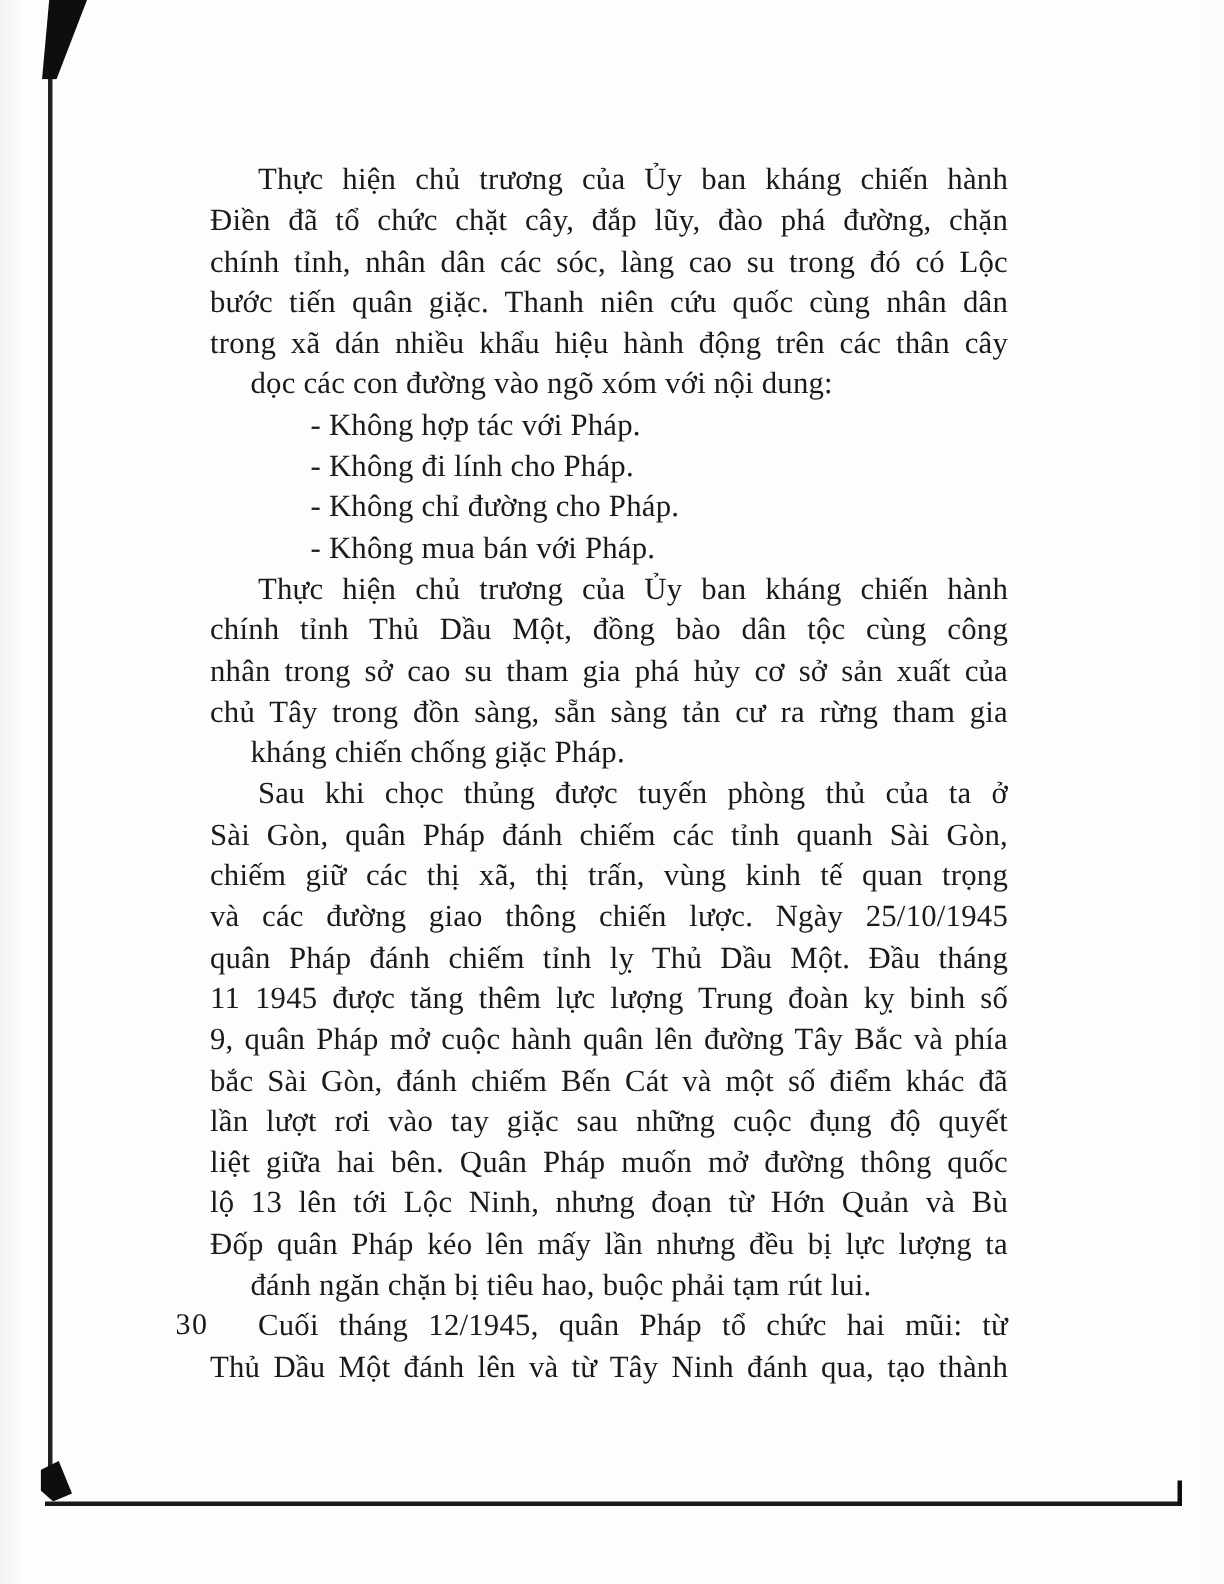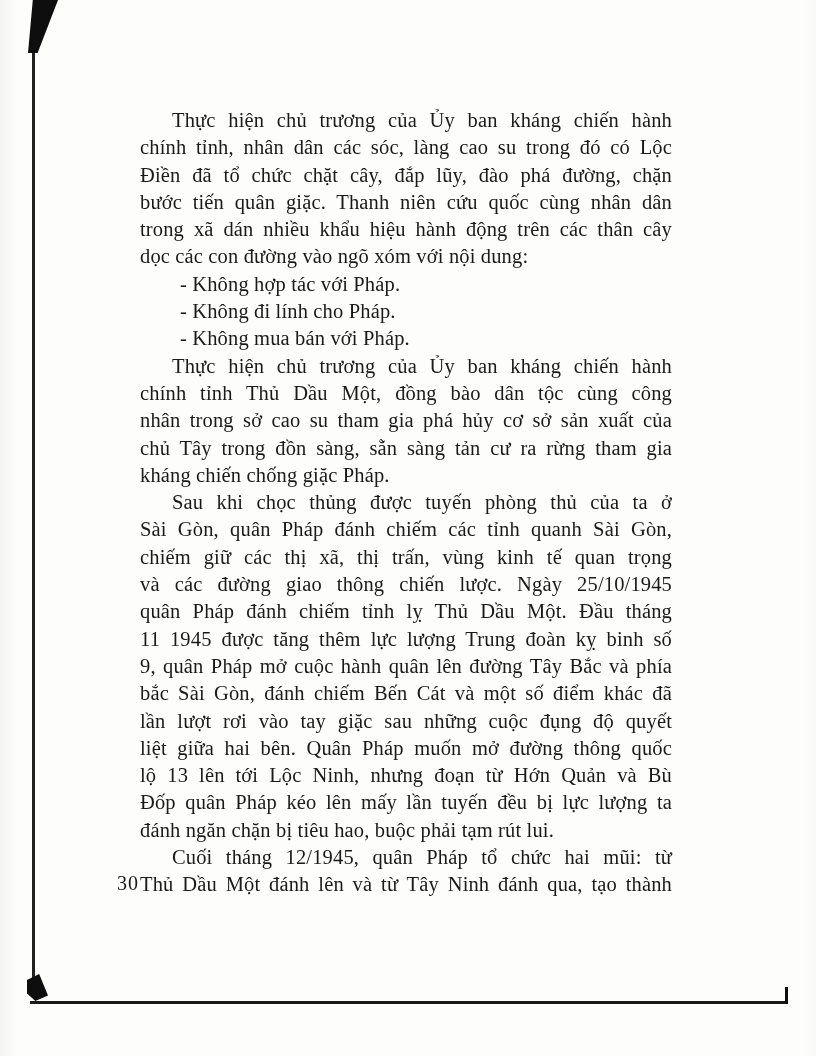--- a/index.html
+++ b/index.html
@@ -17,21 +17,21 @@
     position:absolute;left:140px;top:107px;width:532px;
     color:#1a1a1a;
     font-size:20.5px;line-height:27.3px;
     letter-spacing:0.15px;
   }
   .ln{
     height:27.3px;
     text-align:justify;
     text-align-last:justify;
   }
-  .ln.end{text-align:left;text-align-last:left;}
+  .ln.end{text-align:left;text-align-last:left;margin-left:27px;}
   .ln.ind{text-indent:32px;}
   .ln.li{text-indent:40px;}
   
   .pagenum{
     position:absolute;left:117px;top:870px;
     color:#1a1a1a;font-size:20px;line-height:26px;letter-spacing:1px;
   }
   
   .mark{position:absolute;background:#0e0e0e;}
   .mark-corner{
@@ -52,45 +52,46 @@
 <div id="page">
 
   <div class="mark mark-corner"></div>
   <div class="mark mark-left-line"></div>
   <div class="mark mark-bottom-blob"></div>
   <div class="mark mark-bottom-line"></div>
   <div class="mark mark-right-tick"></div>
 
   <div class="doc">
     <div class="ln ind">Thực hiện chủ trương của Ủy ban kháng chiến hành</div>
+    <div class="ln">Điền đã tổ chức chặt cây, đắp lũy, đào phá đường, chặn</div>
     <div class="ln">chính tỉnh, nhân dân các sóc, làng cao su trong đó có Lộc</div>
-    <div class="ln">Điền đã tổ chức chặt cây, đắp lũy, đào phá đường, chặn</div>
     <div class="ln">bước tiến quân giặc. Thanh niên cứu quốc cùng nhân dân</div>
     <div class="ln">trong xã dán nhiều khẩu hiệu hành động trên các thân cây</div>
     <div class="ln end">dọc các con đường vào ngõ xóm với nội dung:</div>
     <div class="ln li end">- Không hợp tác với Pháp.</div>
     <div class="ln li end">- Không đi lính cho Pháp.</div>
+    <div class="ln li end">- Không chỉ đường cho Pháp.</div>
     <div class="ln li end">- Không mua bán với Pháp.</div>
     <div class="ln ind">Thực hiện chủ trương của Ủy ban kháng chiến hành</div>
     <div class="ln">chính tỉnh Thủ Dầu Một, đồng bào dân tộc cùng công</div>
     <div class="ln">nhân trong sở cao su tham gia phá hủy cơ sở sản xuất của</div>
     <div class="ln">chủ Tây trong đồn sàng, sẵn sàng tản cư ra rừng tham gia</div>
     <div class="ln end">kháng chiến chống giặc Pháp.</div>
     <div class="ln ind">Sau khi chọc thủng được tuyến phòng thủ của ta ở</div>
     <div class="ln">Sài Gòn, quân Pháp đánh chiếm các tỉnh quanh Sài Gòn,</div>
     <div class="ln">chiếm giữ các thị xã, thị trấn, vùng kinh tế quan trọng</div>
     <div class="ln">và các đường giao thông chiến lược. Ngày 25/10/1945</div>
     <div class="ln">quân Pháp đánh chiếm tỉnh lỵ Thủ Dầu Một. Đầu tháng</div>
     <div class="ln">11 1945 được tăng thêm lực lượng Trung đoàn kỵ binh số</div>
     <div class="ln">9, quân Pháp mở cuộc hành quân lên đường Tây Bắc và phía</div>
     <div class="ln">bắc Sài Gòn, đánh chiếm Bến Cát và một số điểm khác đã</div>
     <div class="ln">lần lượt rơi vào tay giặc sau những cuộc đụng độ quyết</div>
     <div class="ln">liệt giữa hai bên. Quân Pháp muốn mở đường thông quốc</div>
     <div class="ln">lộ 13 lên tới Lộc Ninh, nhưng đoạn từ Hớn Quản và Bù</div>
-    <div class="ln">Đốp quân Pháp kéo lên mấy lần tuyến đều bị lực lượng ta</div>
+    <div class="ln">Đốp quân Pháp kéo lên mấy lần nhưng đều bị lực lượng ta</div>
     <div class="ln end">đánh ngăn chặn bị tiêu hao, buộc phải tạm rút lui.</div>
     <div class="ln ind">Cuối tháng 12/1945, quân Pháp tổ chức hai mũi: từ</div>
     <div class="ln">Thủ Dầu Một đánh lên và từ Tây Ninh đánh qua, tạo thành</div>
   </div>
 
   <div class="pagenum">30</div>
 
 </div>
 
 </body></html>

